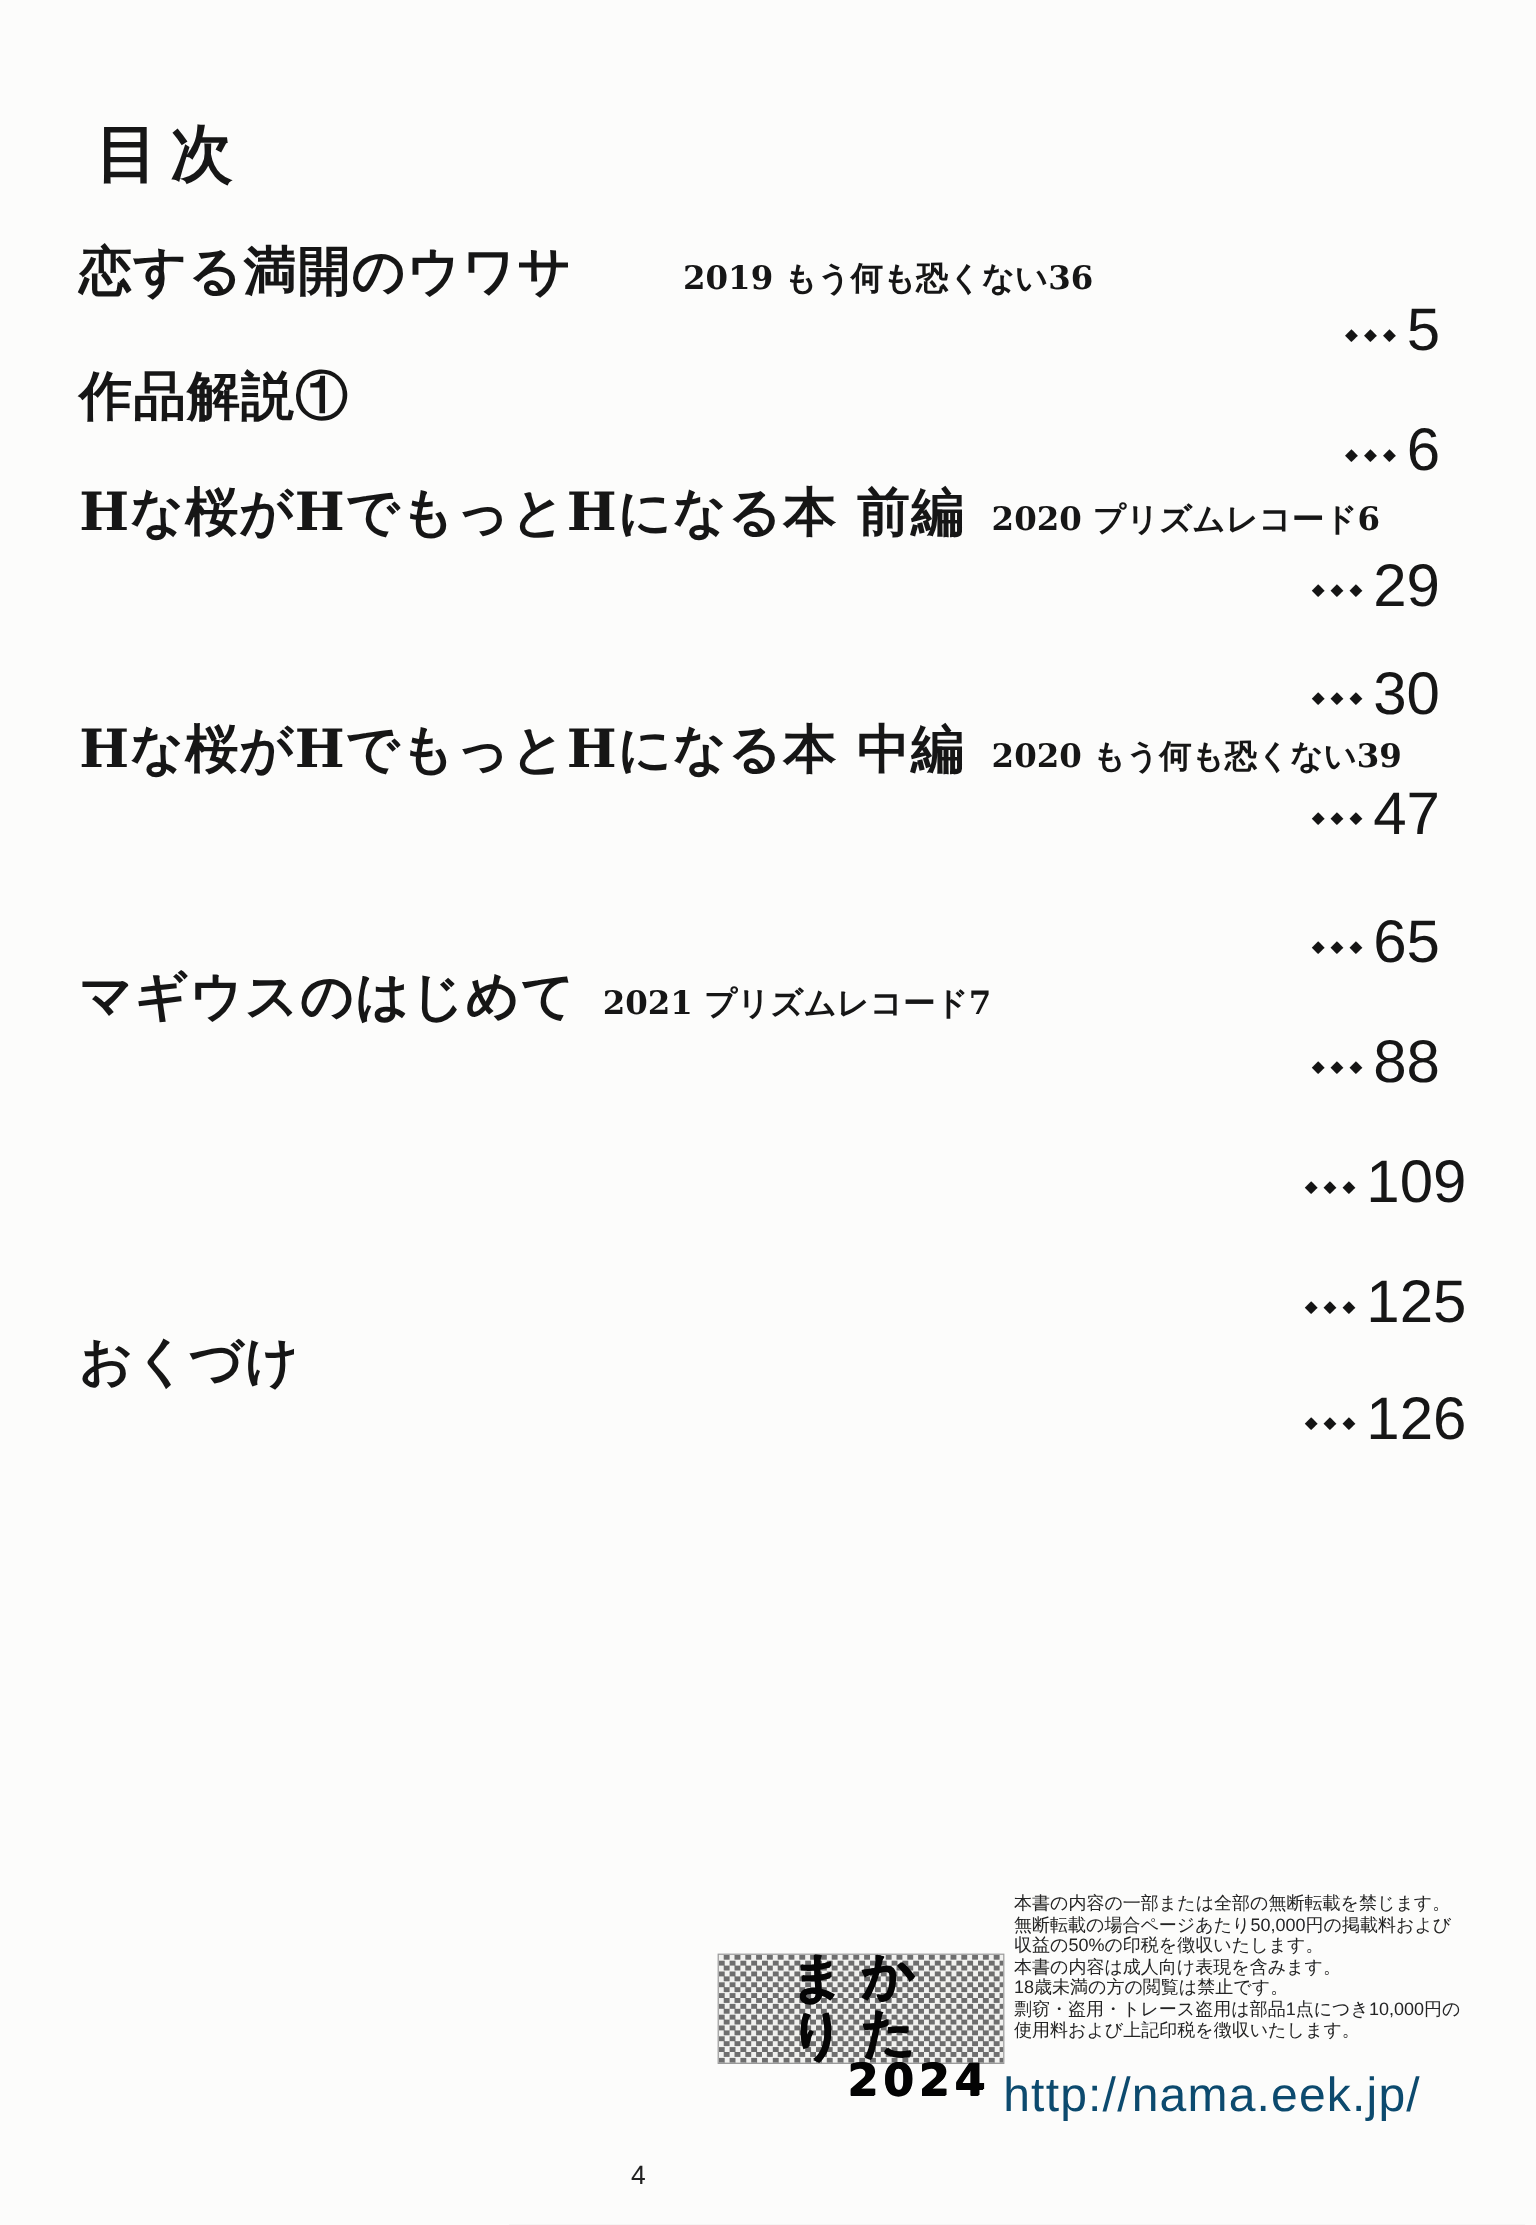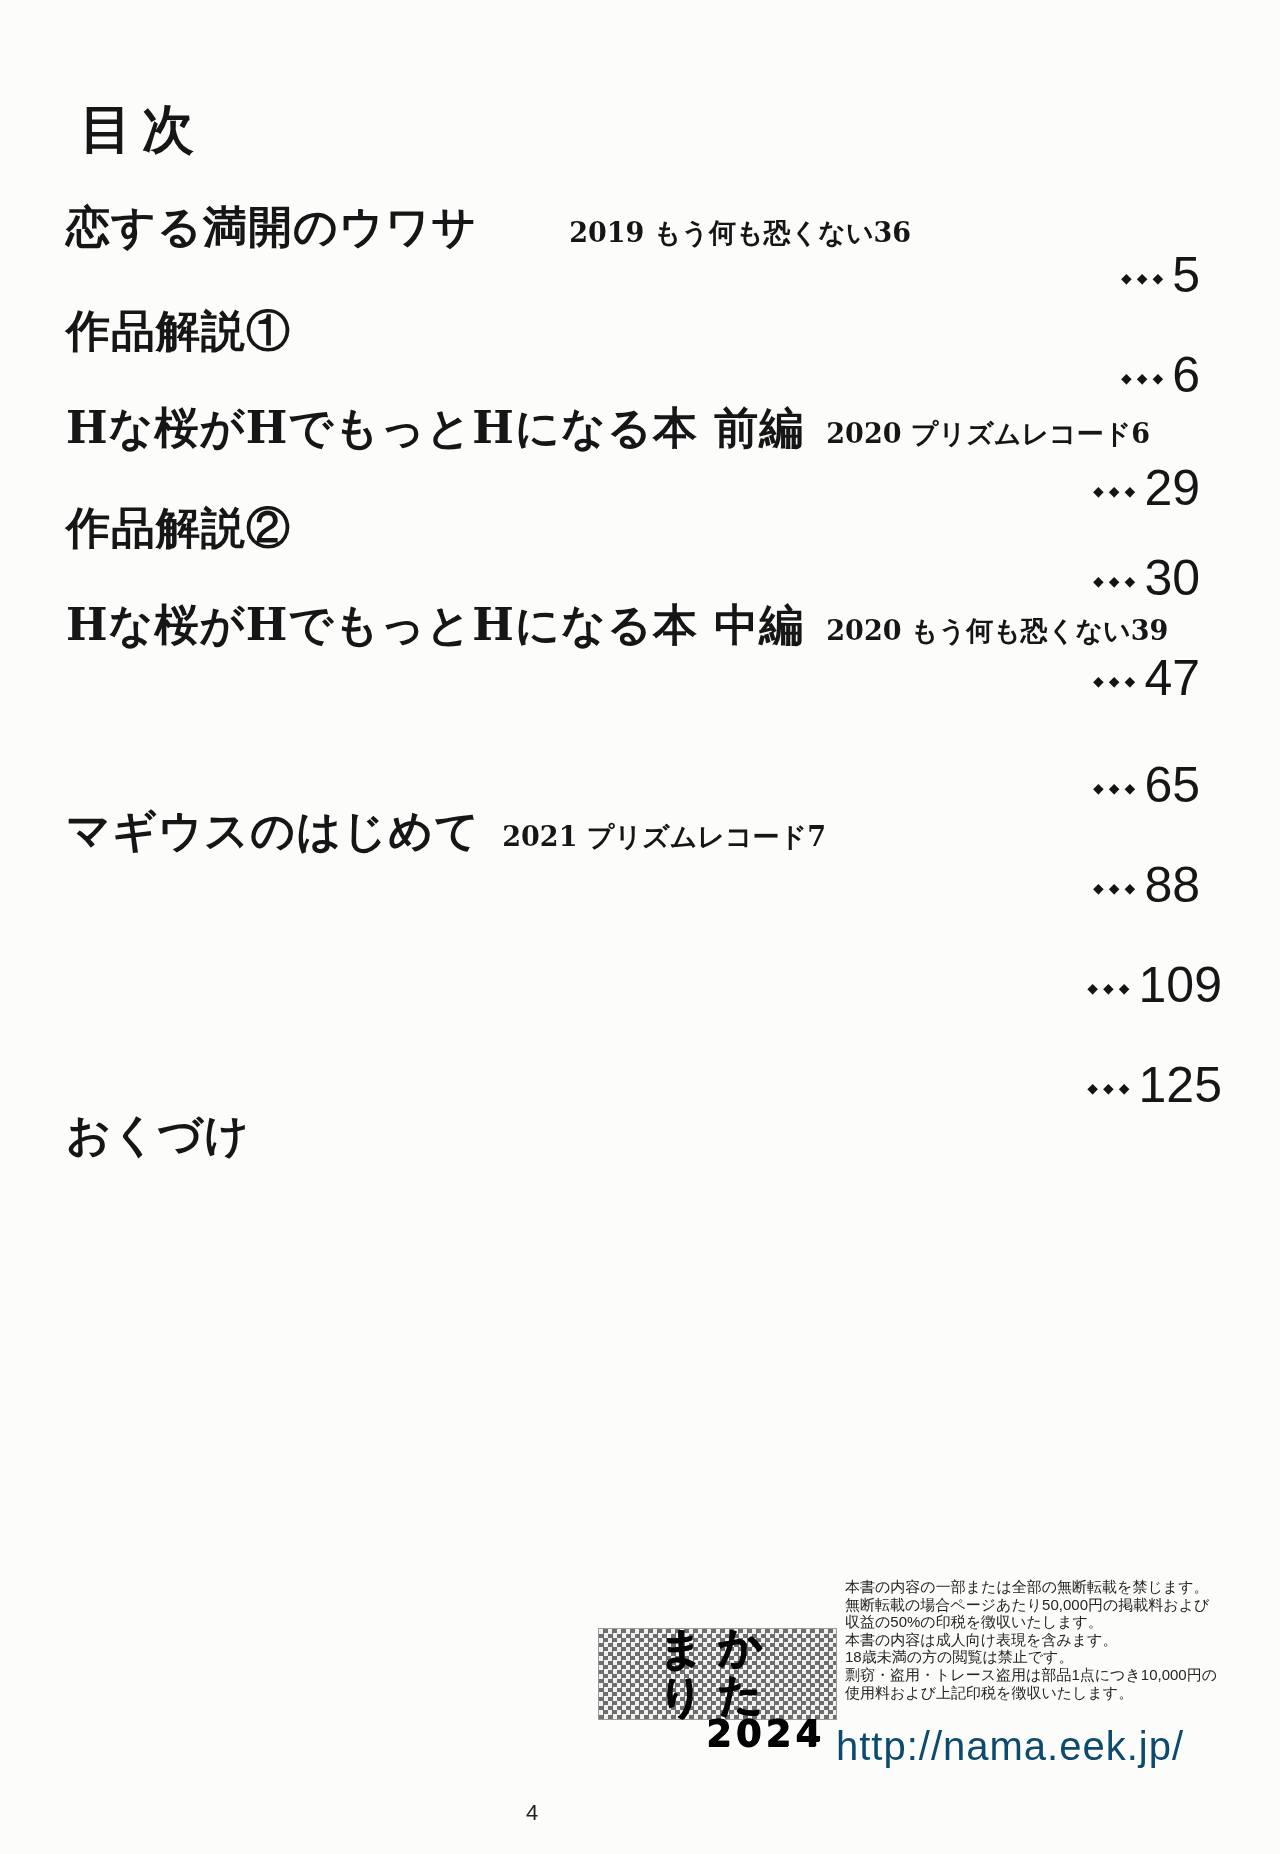--- a/index.html
+++ b/index.html
@@ -99,23 +99,20 @@
     <span class="dots">◆◆◆</span><span>6</span>
   </div>
 
   <div class="entry-title" style="top:403px">
     <span>Hな桜がHでもっとHになる本 前編</span><span class="entry-subtitle">2020 プリズムレコード6</span>
   </div>
   <div class="entry-page" style="top:463px">
     <span class="dots">◆◆◆</span><span>29</span>
   </div>
 
-  <div class="entry-title" style="top:503px">
-    <span>作品解説②</span><span class="entry-subtitle"></span>
-  </div>
   <div class="entry-page" style="top:553px">
     <span class="dots">◆◆◆</span><span>30</span>
   </div>
 
   <div class="entry-title" style="top:600px">
     <span>Hな桜がHでもっとHになる本 中編</span><span class="entry-subtitle">2020 もう何も恐くない39</span>
   </div>
   <div class="entry-page" style="top:653px">
     <span class="dots">◆◆◆</span><span>47</span>
   </div>
@@ -135,20 +132,23 @@
     <span class="dots">◆◆◆</span><span>109</span>
   </div>
 
   <div class="entry-page wide" style="top:1060px">
     <span class="dots">◆◆◆</span><span>125</span>
   </div>
 
   <div class="entry-title" style="top:1110px">
     <span>おくづけ</span><span class="entry-subtitle"></span>
   </div>
+  <div class="entry-page wide" style="top:1157px">
+    <span class="dots">◆◆◆</span><span>126</span>
+  </div>
 
   <div class="stamp-box">
     <div class="stamp-row r1">まか</div>
     <div class="stamp-row r2">りた</div>
   </div>
   <div class="stamp-year">2024</div>
 
   <div class="disclaimer">
     <div>本書の内容の一部または全部の無断転載を禁じます。</div>
     <div>無断転載の場合ページあたり50,000円の掲載料および</div>

